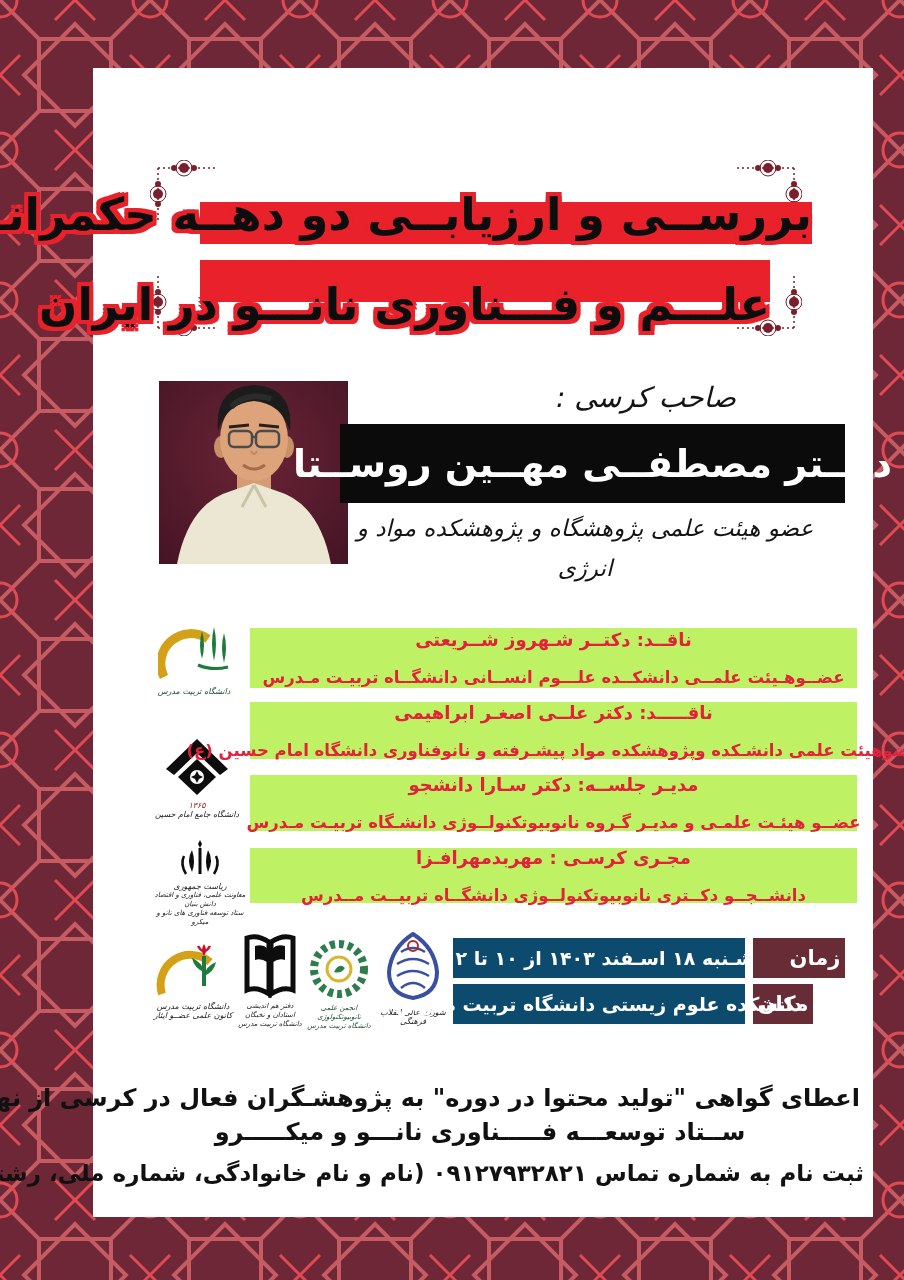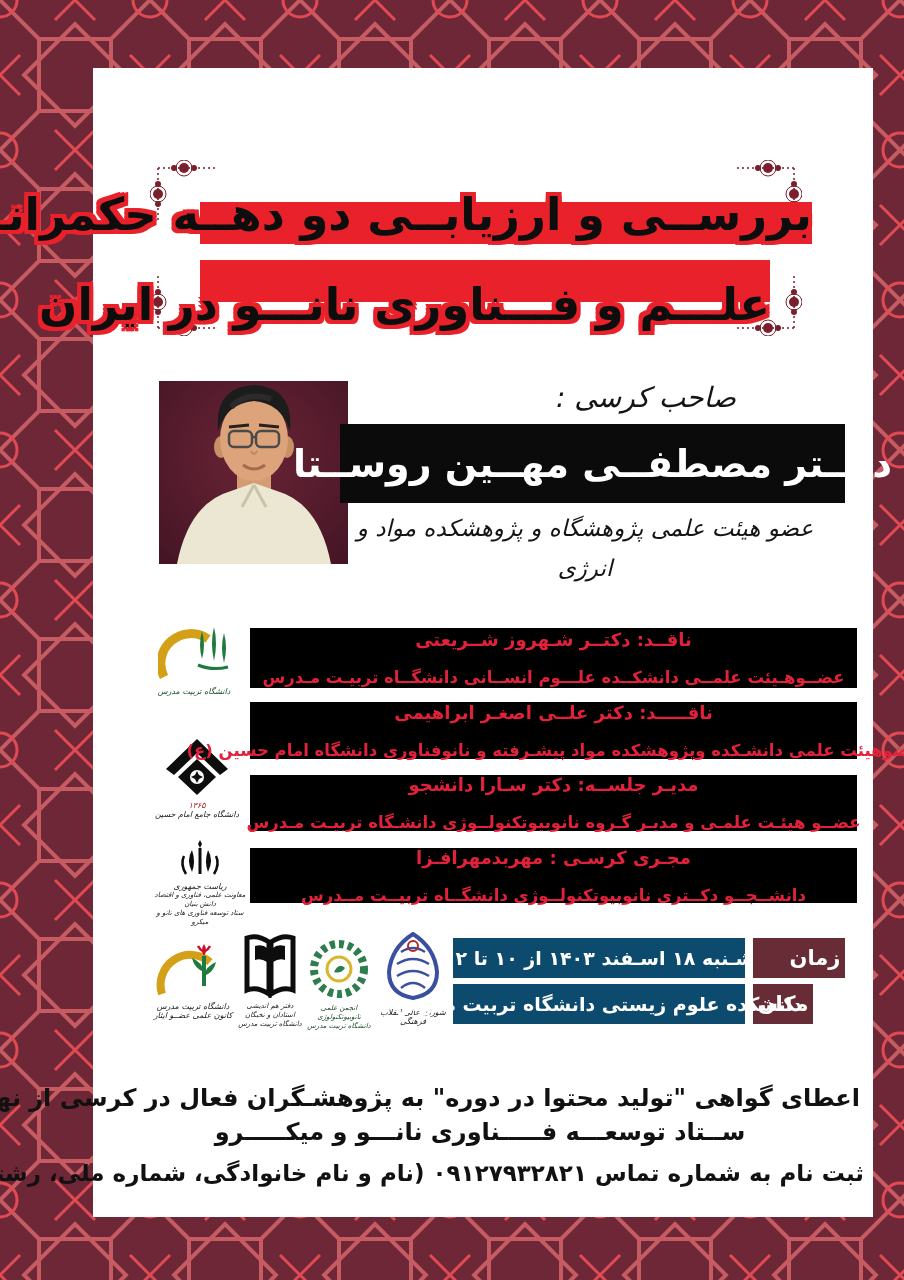--- a/index.html
+++ b/index.html
@@ -40,21 +40,21 @@
   .name-banner{
     left:340px;top:424px;width:505px;height:79px;background:#0b0b0b;
     display:flex;align-items:center;justify-content:center;
   }
   .name-text{color:#ffffff;font-weight:bold;font-size:38px;white-space:nowrap;}
   .affil{
     left:350px;top:508px;width:470px;height:40px;line-height:40px;
     text-align:center;font-size:23px;color:#141414;font-style:italic;
   }
   .panel{
-    position:absolute;left:250px;width:607px;background:#000000;
+    position:absolute;left:250px;width:607px;background:#bef264;
     display:flex;flex-direction:column;align-items:center;justify-content:center;
     gap:18px;
   }
   .p1{top:628px;height:60px;} .p2{top:702px;height:57px;justify-content:space-between;}
   .p3{top:775px;height:56px;} .p4{top:848px;height:55px;}
   .panel .l1{color:#e3213a;font-weight:bold;font-size:18px;white-space:nowrap;}
   .panel .l2{color:#e3213a;font-weight:bold;font-size:16.5px;white-space:nowrap;}
   .side-logo{position:absolute;text-align:center;}
   .logo-cap{font-size:8px;color:#1d4d2b;line-height:9px;font-style:italic;}
   .logo-cap.dark{color:#222;}

